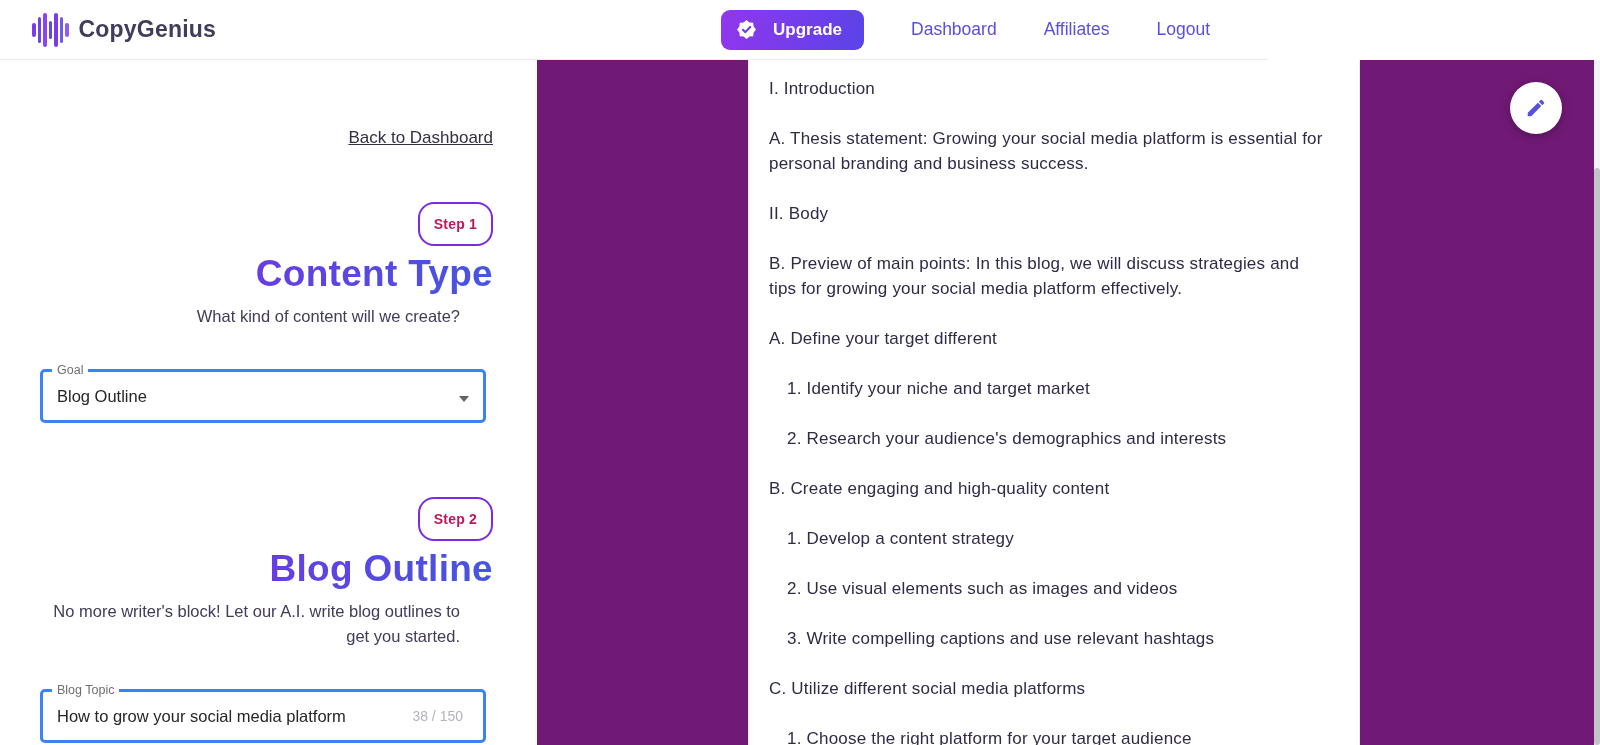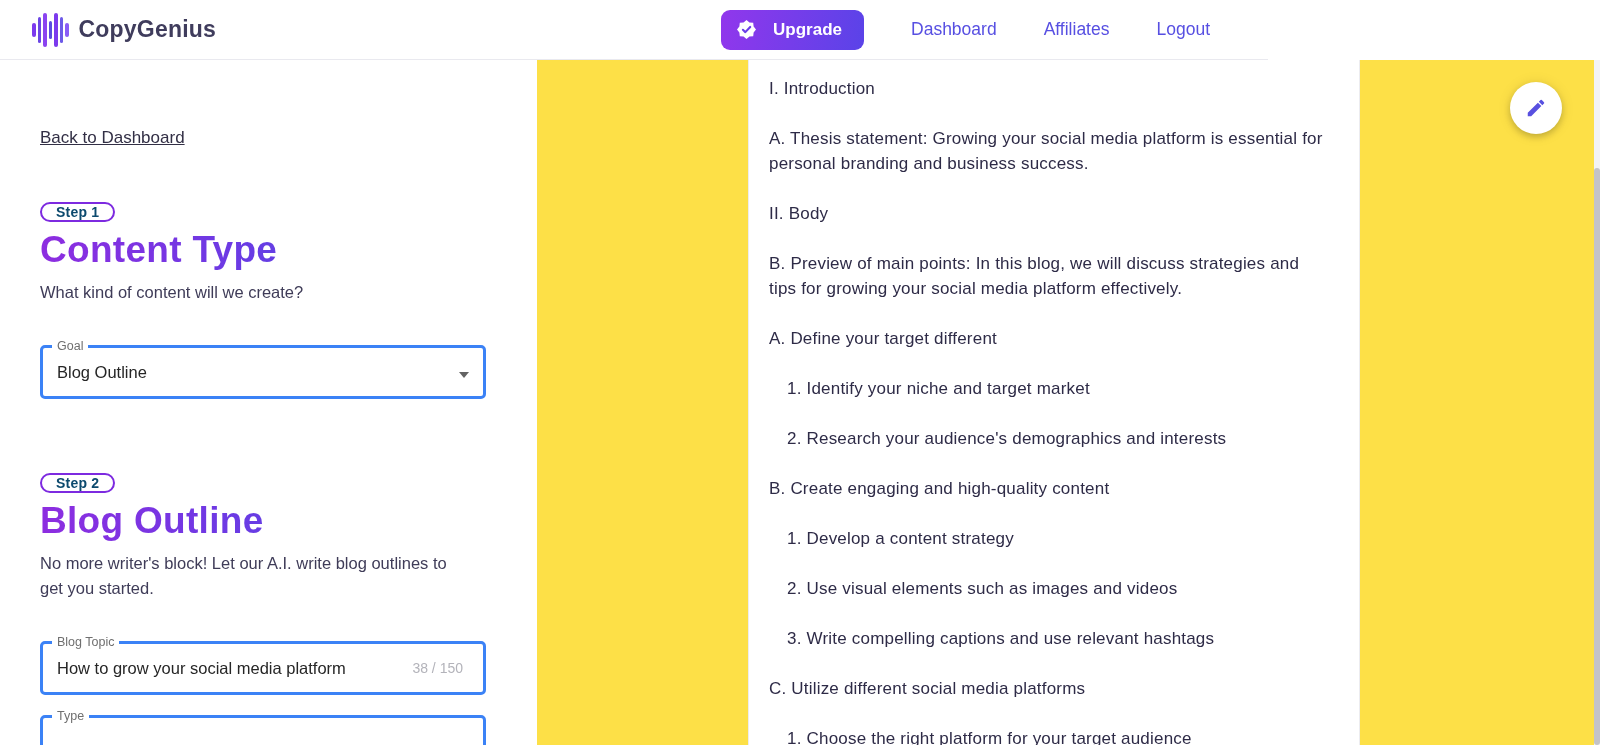--- a/index.html
+++ b/index.html
@@ -24,26 +24,26 @@
   .brand-name { font-size:23px; font-weight:700; color:#3f3c5c; letter-spacing:.2px; }
   .nav-right { margin-left:auto; display:flex; align-items:center; gap:47px; }
   .upgrade-btn { display:flex; align-items:center; gap:17px; border:none; cursor:pointer;
                  background:linear-gradient(100deg,#9137ec 0%,#5a43e8 100%);
                  color:#fff; font-weight:700; font-size:17px; border-radius:9px;
                  padding:10px 22px 10px 16px; font-family:inherit; }
   .nav-link { color:#574fe2; font-size:17.5px; font-weight:500; text-decoration:none; }
 
   
   .left-panel { position:absolute; top:60px; left:0; width:537px; height:685px;
-                background:#fff; padding:0 44px 0 40px; overflow:hidden; }
+                background:#fff; padding:0 44px 0 40px; overflow:hidden;text-align:right; }
   .back-link { display:inline-block; margin-top:68px; font-size:17px; color:#322f45;
                text-decoration:underline; font-weight:500; }
   .step-badge { display:inline-block; margin-top:54px; border:2px solid #7d2ae0;
-                border-radius:16px; padding:0 14px; font-size:14px; font-weight:700;
-                color:#0c4a6e; letter-spacing:.2px; }
+                border-radius:16px; padding:12px 14px; font-size:14px; font-weight:700;
+                color:#be185d; letter-spacing:.2px; }
   .step-title { margin-top:7px; font-size:37px; font-weight:800; letter-spacing:.3px;
                 background:linear-gradient(90deg,#8d2de0 0%,#6a3be4 45%,#4556e0 100%);
                 -webkit-background-clip:text; background-clip:text; color:transparent; }
   .step-sub { margin-top:9px; font-size:16.5px; color:#3f3c58; line-height:25px; max-width:420px; }
   .step2-badge { margin-top:74px; }
 
   .mui-field { position:relative; width:446px; height:54px; border:3px solid #3b82f6;
                border-radius:5px; background:#fff; display:flex; align-items:center;
                padding:0 14px; }
   .mui-label { position:absolute; top:-9px; left:9px; background:#fff; padding:0 5px;
@@ -52,21 +52,21 @@
   .goal-field { margin-top:40px; }
   .caret { position:absolute; right:14px; top:24px; width:0; height:0;
            border-left:5px solid transparent; border-right:5px solid transparent;
            border-top:6px solid #636363; }
   .topic-field { margin-top:40px; }
   .char-counter { margin-left:auto; font-size:14px; color:#b3b3ba; padding-right:6px; }
   .type-field { margin-top:20px; }
 
   
   .right-panel { position:absolute; top:60px; left:537px; right:0; height:685px;
-                 background:#fde047; }
+                 background:#701a75; }
   .paper { position:absolute; left:211px; top:0; width:612px; height:685px; background:#fff;
            border-left:1px solid #ececf0; border-right:1px solid #ececf0;
            padding:16px 34px 0 20px; overflow:hidden; }
   .para { font-size:17px; line-height:25px; letter-spacing:.2px; color:#2e2b47;
           margin-bottom:25px; max-width:558px; }
   .para.indent { padding-left:18px; }
 
   .edit-fab { position:absolute; left:973px; top:22px; width:52px; height:52px;
               border-radius:50%; background:#fff; border:none; cursor:pointer;
               box-shadow:0 3px 6px rgba(0,0,0,.18), 0 1px 14px rgba(0,0,0,.10);

